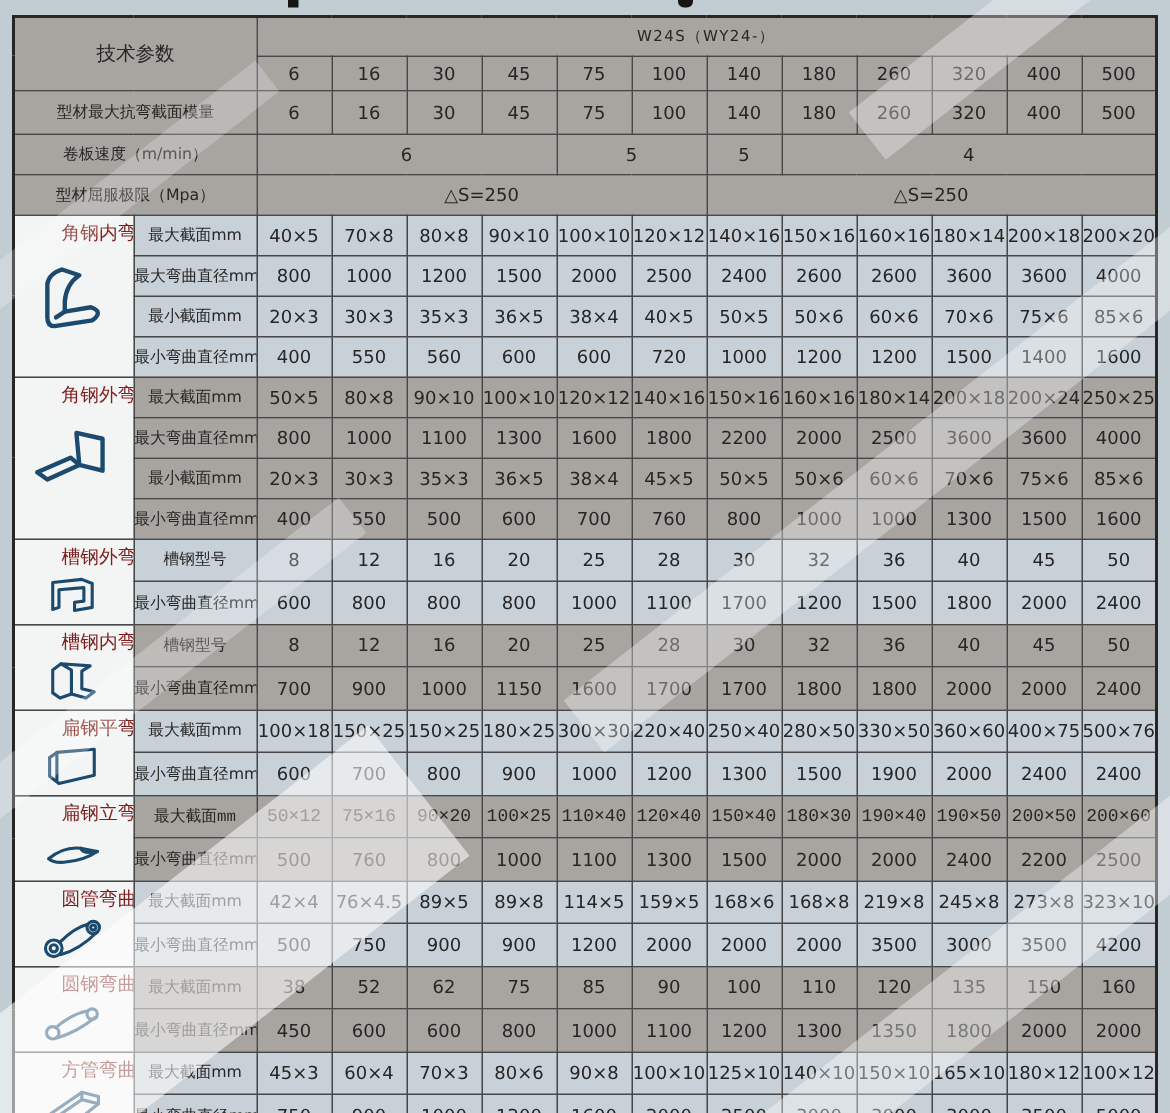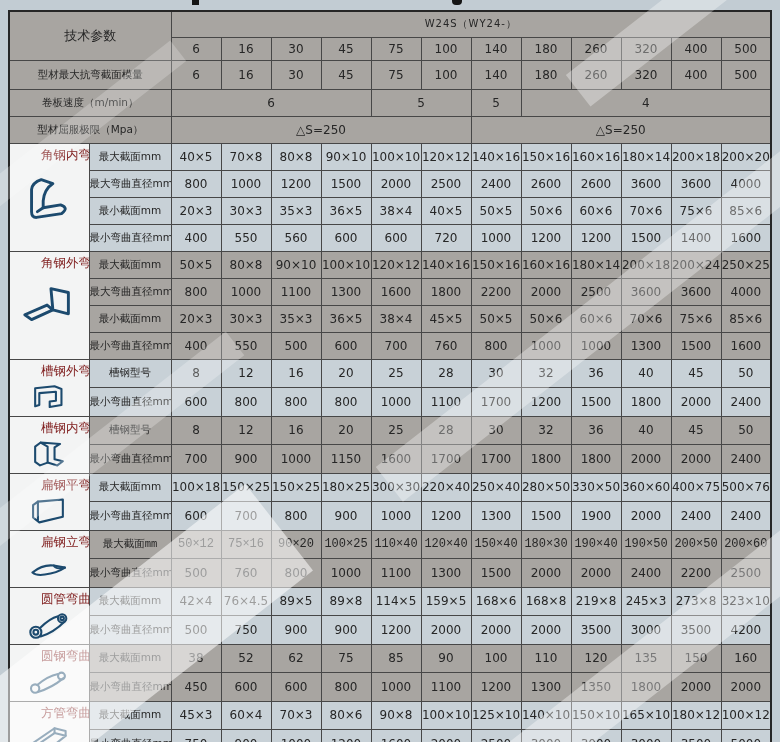--- a/index.html
+++ b/index.html
@@ -417,21 +417,21 @@
           <td class="light rowlabel">最大截面mm</td>
           <td class="light num">42×4</td>
           <td class="light num">76×4.5</td>
           <td class="light num">89×5</td>
           <td class="light num">89×8</td>
           <td class="light num">114×5</td>
           <td class="light num">159×5</td>
           <td class="light num">168×6</td>
           <td class="light num">168×8</td>
           <td class="light num">219×8</td>
-          <td class="light num">245×3</td>
+          <td class="light num">245×8</td>
           <td class="light num">273×8</td>
           <td class="light num">323×10</td>
         </tr>
         <tr style="height: 27px;">
           <td class="light rowlabel">最小弯曲直径mm</td>
           <td class="light num">500</td>
           <td class="light num">750</td>
           <td class="light num">900</td>
           <td class="light num">900</td>
           <td class="light num">1200</td>

